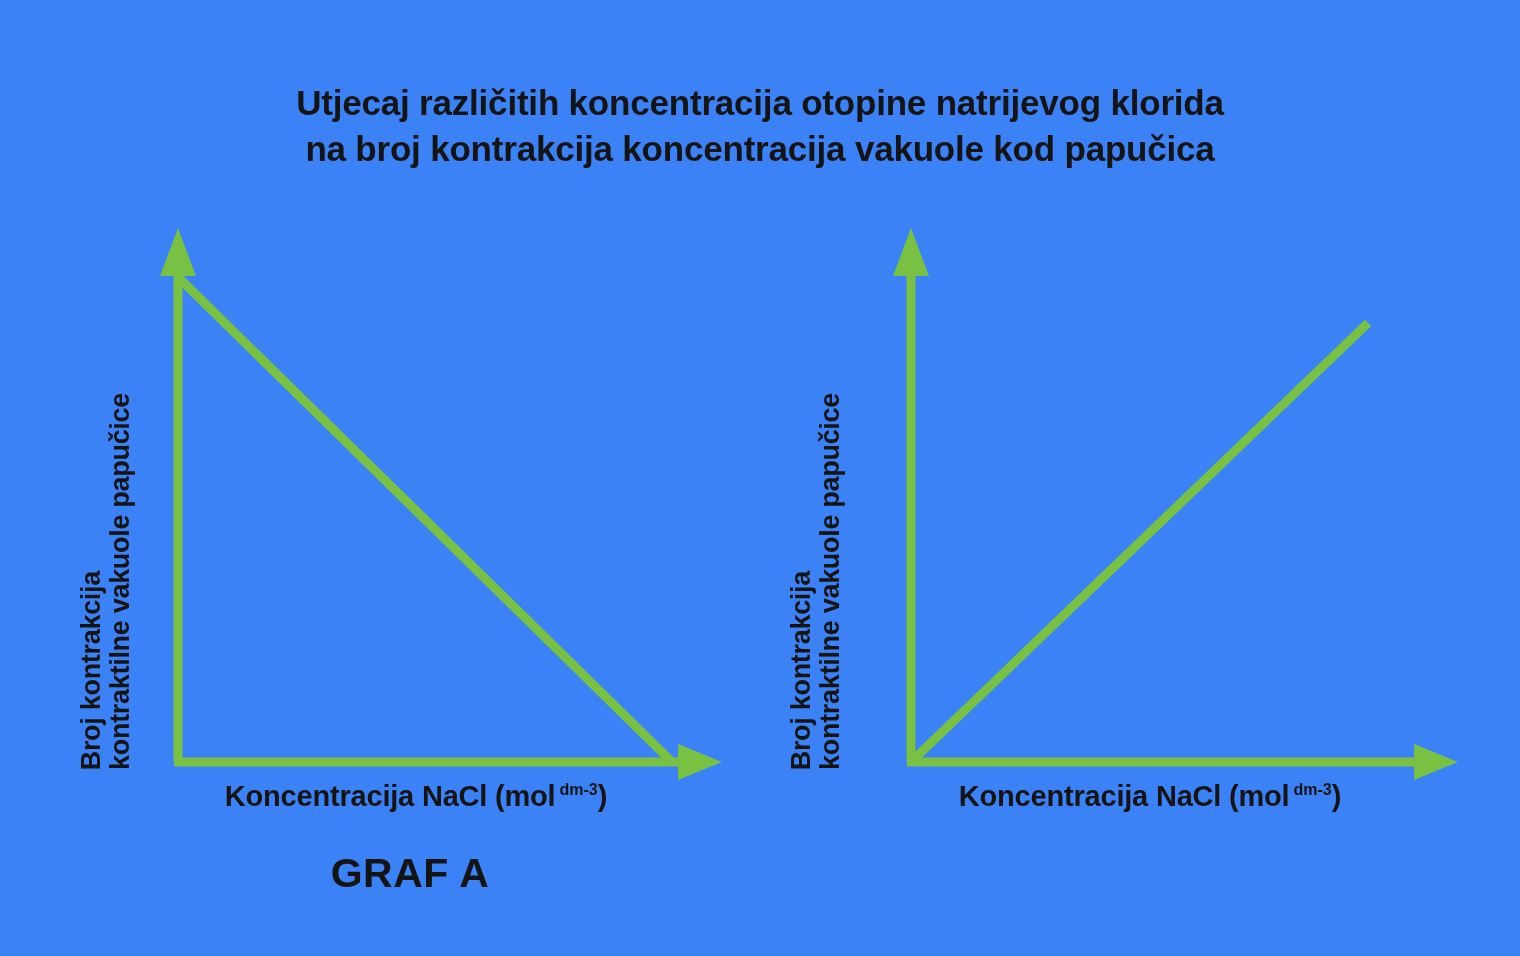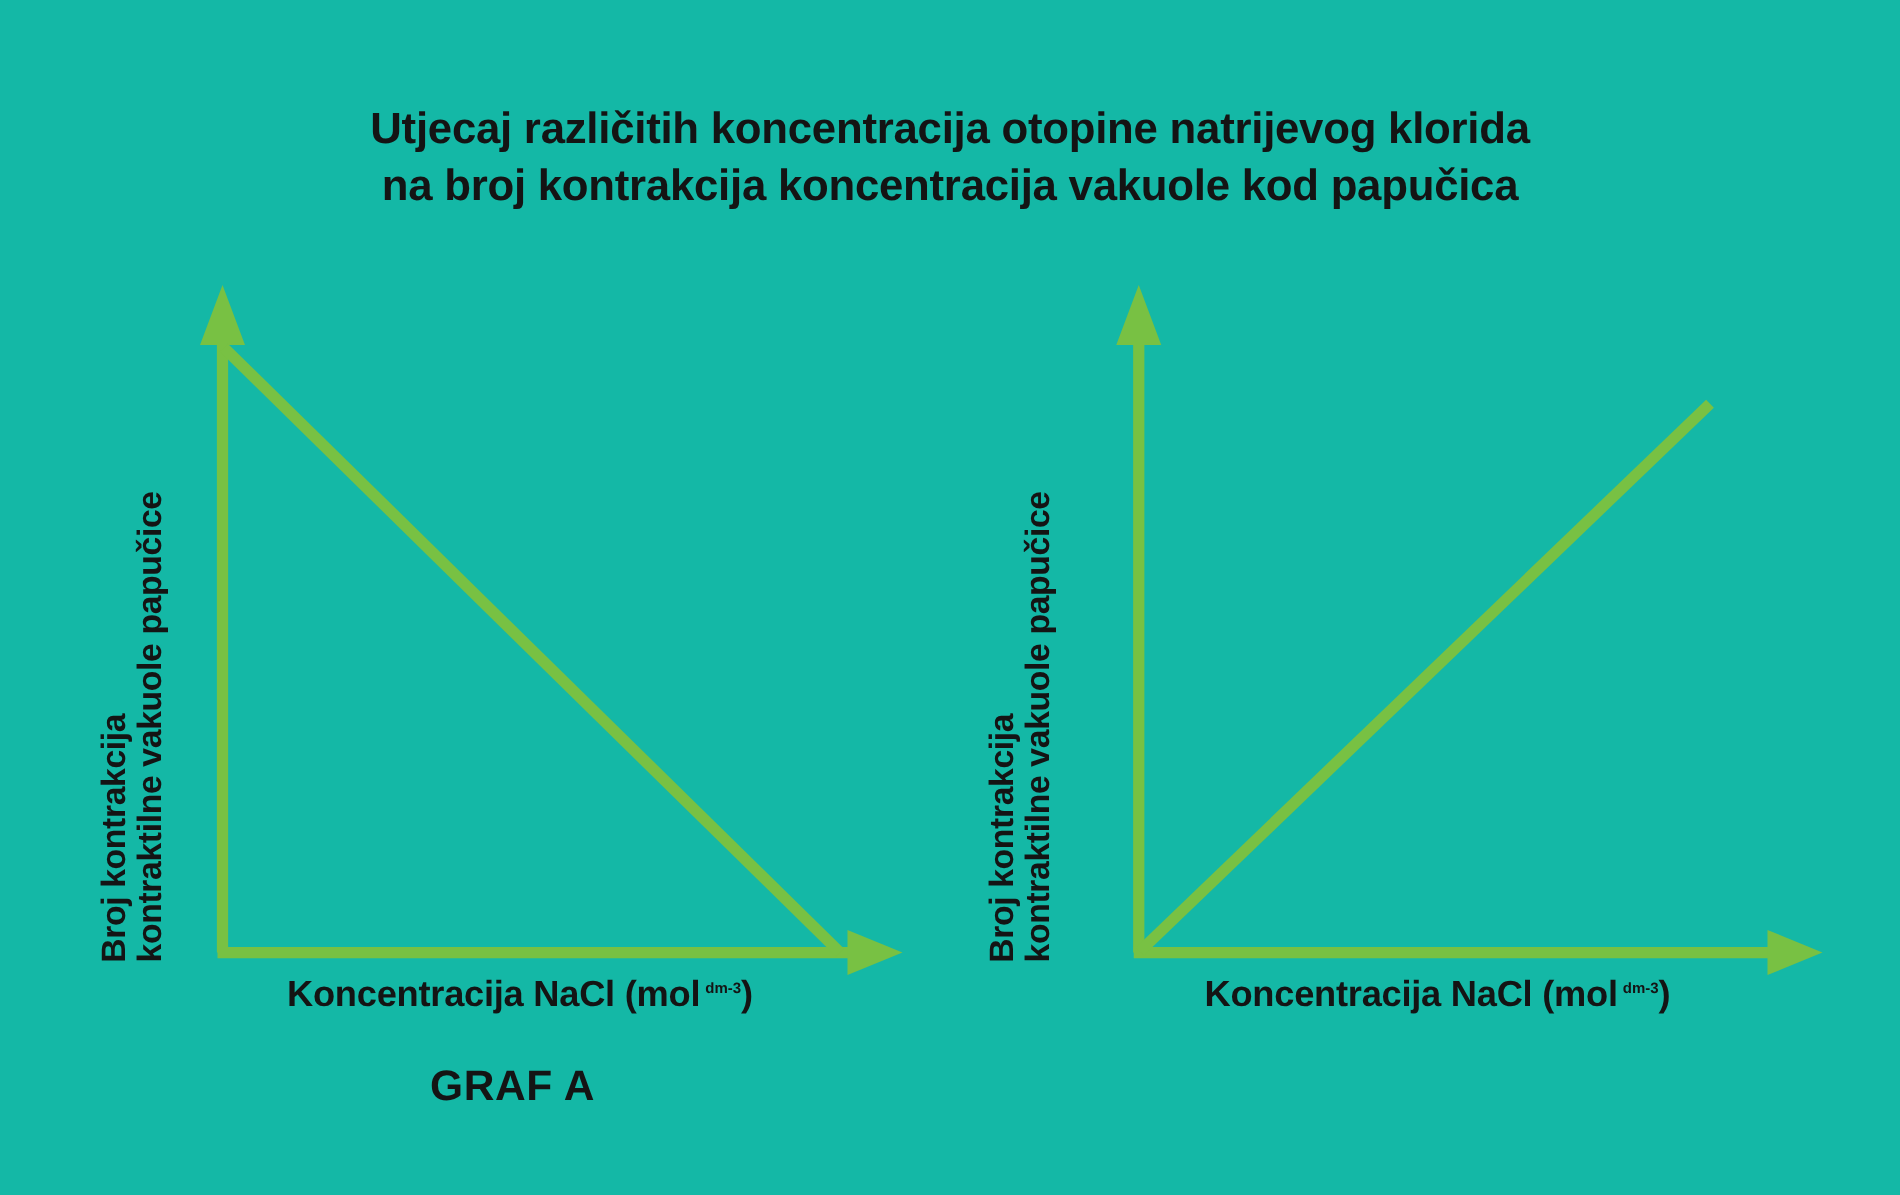--- a/index.html
+++ b/index.html
@@ -4,21 +4,21 @@
 <style>
   html, body {
     margin: 0;
     padding: 0;
     background: #ffffff;
   }
   #page {
     position: relative;
     width: 1520px;
     height: 956px;
-    background: #14b8a6;
+    background: #3b82f6;
     overflow: hidden;
     font-family: "Liberation Sans", sans-serif;
     color: #111111;
   }
 
   
   .figure-title {
     position: absolute;
     left: 0;
     top: 80px;
@@ -88,37 +88,37 @@
     text-align: center;
     font-family: "Liberation Sans", sans-serif;
     font-weight: bold;
     font-size: 29px;
     letter-spacing: -0.2px;
     color: #141414;
   }
   #panel-a .xlabel { padding-left: 36px; }
   #panel-b .xlabel { padding-left: 30px; }
   .xlabel .sup {
-    font-size: 12px;
+    font-size: 16px;
     vertical-align: super;
     letter-spacing: 0;
     padding-left: 4px;
     margin-top: 13px;
   }
 
   
   .panel-caption {
     position: absolute;
     top: 650px;
     left: 0;
     width: 720px;
     text-align: center;
     font-family: "Liberation Sans", sans-serif;
     font-weight: bold;
-    font-size: 34px;
+    font-size: 41px;
     letter-spacing: 0.5px;
     color: #141414;
   }
   #panel-a .panel-caption { padding-left: 30px; }
   #panel-b .panel-caption { padding-left: 20px; }
 </style>
 </head>
 <body>
 
 <div id="page">

